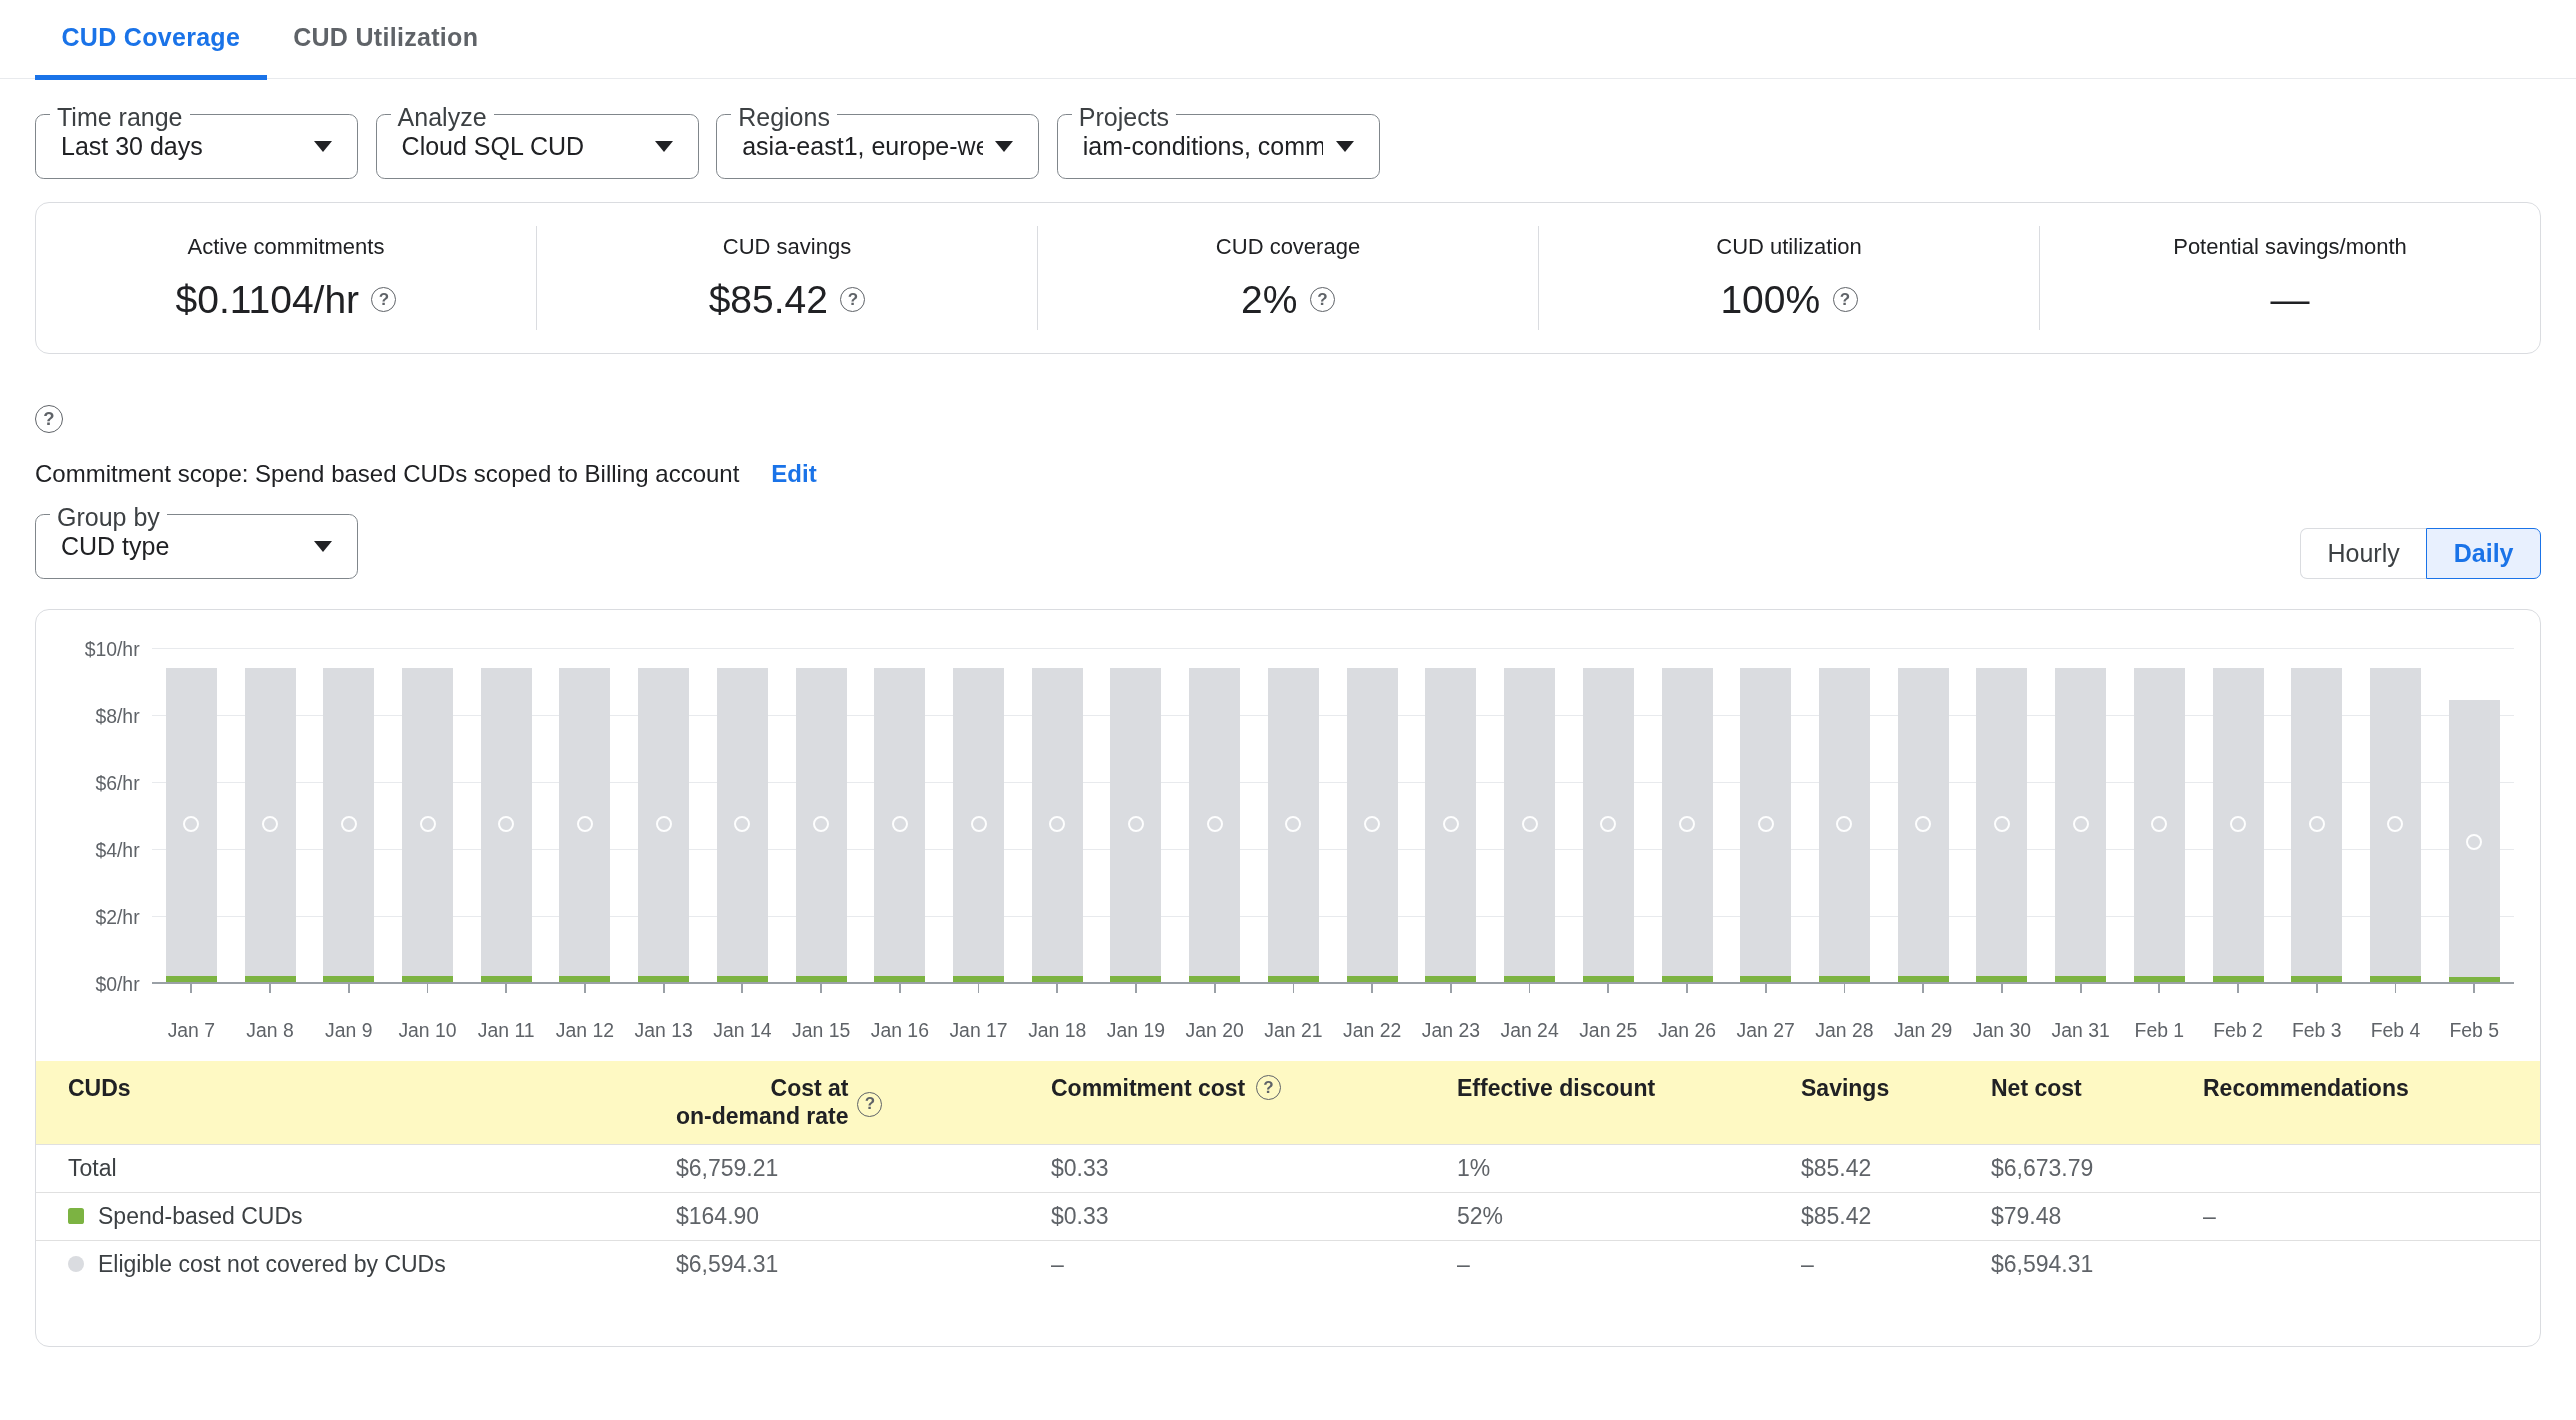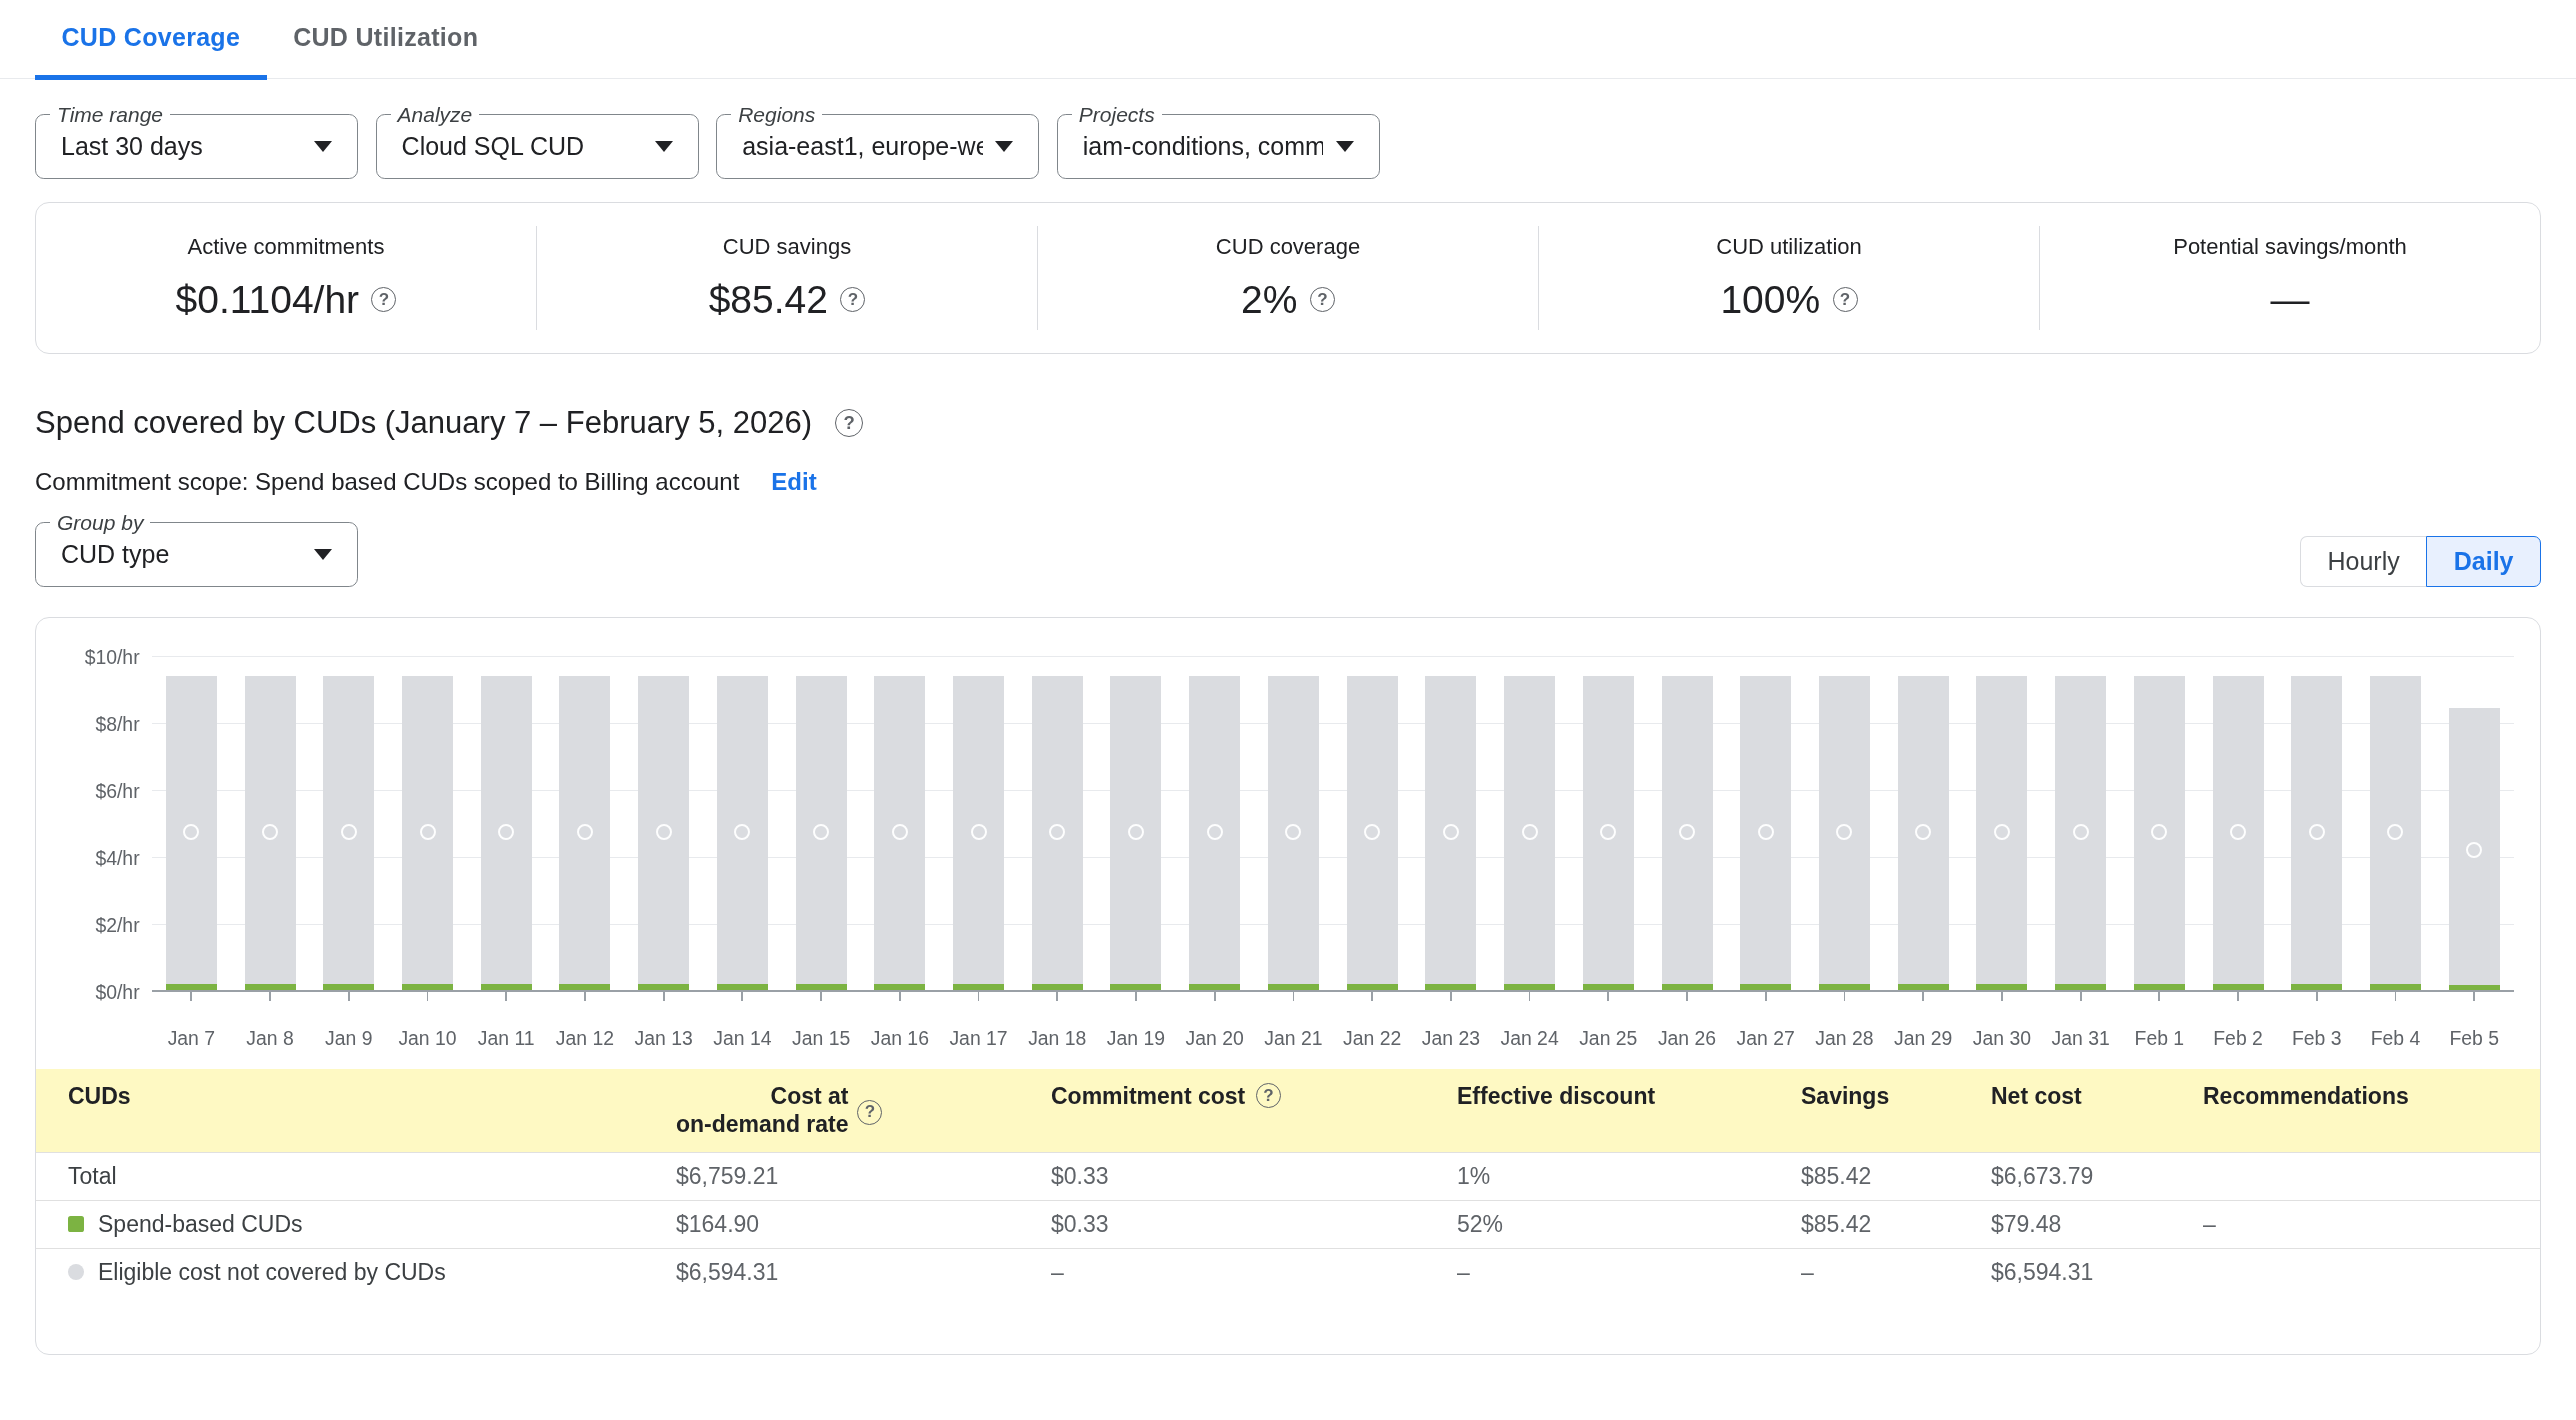--- a/index.html
+++ b/index.html
@@ -10,21 +10,21 @@
   .tabbar { display:flex; align-items:stretch; height:79px; border-bottom:1.8px solid #e8eaed; padding-left:35px; }
   .tab { display:flex; align-items:center; padding:0 26.5px; font-size:25px; font-weight:700;
          letter-spacing:0.3px; color:#5f6368; cursor:pointer; border-bottom:5.3px solid transparent; margin-bottom:-1.8px; }
   .tab.active { color:#1a73e8; border-bottom-color:#1a73e8; }
 
   
   .filters { display:flex; gap:17.6px; margin:35px 35px 0; }
   .select { position:relative; width:323px; height:65px; border:1.8px solid #80868b; border-radius:8.8px;
             display:flex; align-items:center; padding:0 25px; cursor:pointer; background:#fff; }
   .select .flabel { position:absolute; top:-12.4px; left:14px; background:#fff; padding:0 7px;
-            font-size:21px; color:#3c4043; white-space:nowrap;font-style:italic; }
+            font-size:25px; color:#3c4043; white-space:nowrap; }
   .select .fvalue { font-size:25px; color:#202124; flex:1; white-space:nowrap; overflow:hidden; }
   .caret { width:0; height:0; border-left:9.7px solid transparent; border-right:9.7px solid transparent;
            border-top:11.5px solid #202124; margin-left:12.4px; flex:none; }
 
   
   .metrics-card { margin:23px 35px 0; height:152px; border:1.8px solid #dadce0; border-radius:14px;
                   display:flex; align-items:stretch; padding:23px 0; }
   .metric { flex:1; display:flex; flex-direction:column; align-items:center; justify-content:center; gap:17.6px; }
   .metric + .metric { border-left:1.8px solid #dadce0; }
   .metric .mlabel { font-size:22px; color:#202124; }
@@ -151,21 +151,20 @@
   </div>
   <div class="metric">
     <div class="mlabel">Potential savings/month</div>
     <div class="mvalrow">
         <span class="mvalue">—</span>
       </div>
   </div>
 </div>
 
 <div class="section-title-row">
-  <span class="section-title">Spend covered by CUDs (January 7 – February 5, 2026)</span>
   <span class="help big">?</span>
 </div>
 <div class="scope-row">
   <span>Commitment scope: Spend based CUDs scoped to Billing account</span>
   <span class="edit-link">Edit</span>
 </div>
 
 <div class="controls-row">
   <div class="select">
     <span class="flabel">Group by</span>

